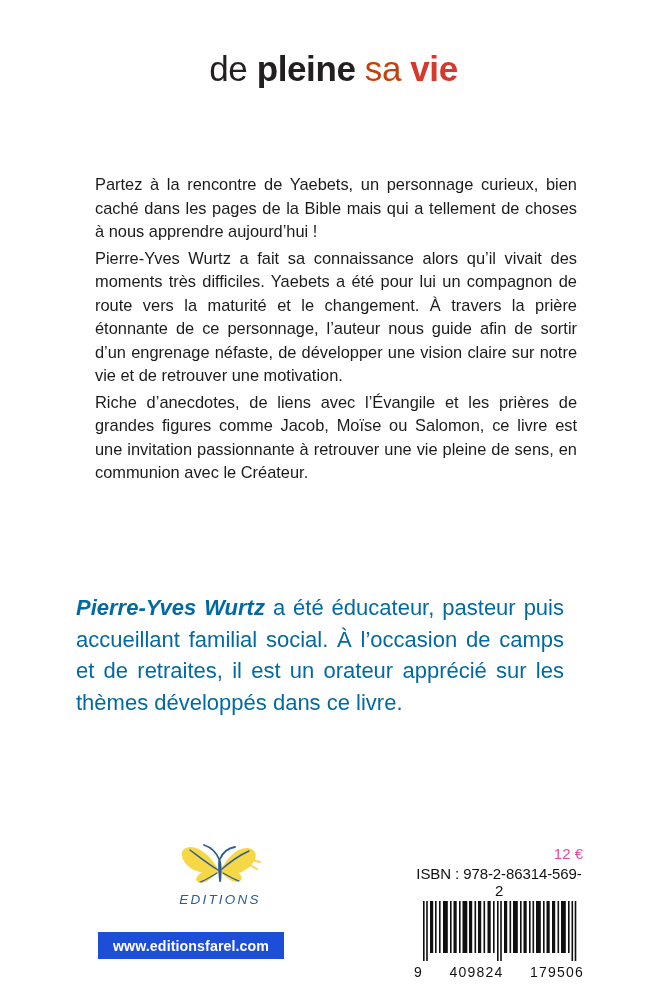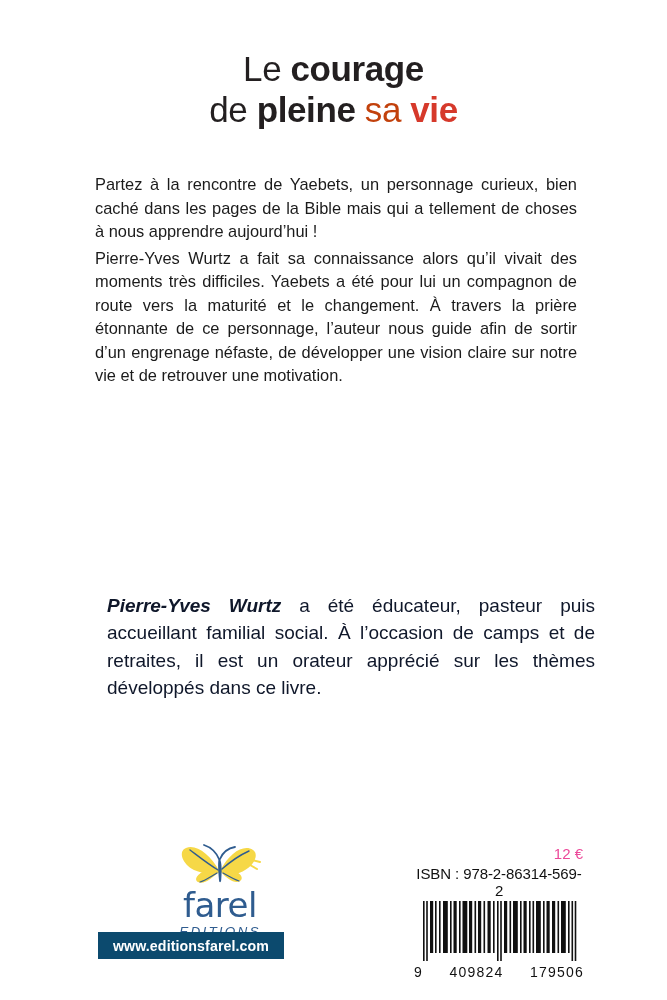--- a/index.html
+++ b/index.html
@@ -47,27 +47,27 @@
     line-height: 1.435;
     text-align: justify;
     color: #1b1b1b;
   }
   .copy p {
     margin: 3px;
   }
 
   .bio {
     position: absolute;
-    left: 107px;
+    left: 76px;
     top: 592px;
     width: 488px;
-    font-size: 19px;
+    font-size: 22px;
     line-height: 1.435;
     text-align: justify;
-    color: #0f172a;
+    color: #0369a1;
   }
   .bio p { margin: 0; }
   .author-name {
     font-weight: 700;
     font-style: italic;
   }
 
   
   .logo-block {
     position: absolute;
@@ -98,21 +98,21 @@
     color: #2f5c8f;
     margin-top: 2px;
   }
 
   .web-bar {
     position: absolute;
     left: 98px;
     top: 932px;
     width: 186px;
     height: 27px;
-    background: #0c4a6e;
+    background: #1d4ed8;
     color: #ffffff;
     font-size: 14.2px;
     font-weight: 700;
     display: flex;
     align-items: center;
     justify-content: center;
     letter-spacing: 0.1px;
   }
 
   
@@ -150,30 +150,28 @@
     letter-spacing: 1.2px;
     margin-top: -1px;
     padding: 0 1px;
   }
 </style>
 </head>
 <body>
 
 <div class="title-block">
   <span class="title-line">
-    <span class="t-light">Le </span><span class="t-bold">courage</span>
-  </span>
-  <span class="title-line">
     <span class="t-light">de </span><span class="t-bold">pleine</span><span class="t-red-light"> sa </span><span class="t-red">vie</span>
   </span>
 </div>
 
 <div class="copy">
   <p>Partez à la rencontre de Yaebets, un personnage curieux, bien caché dans les pages de la Bible mais qui a tellement de choses à nous apprendre aujourd’hui !</p>
   <p>Pierre-Yves Wurtz a fait sa connaissance alors qu’il vivait des moments très difficiles. Yaebets a été pour lui un compagnon de route vers la maturité et le changement. À travers la prière étonnante de ce personnage, l’auteur nous guide afin de sortir d’un engrenage néfaste, de développer une vision claire sur notre vie et de retrouver une motivation.</p>
+  <p>Riche d’anecdotes, de liens avec l’Évangile et les prières de grandes figures comme Jacob, Moïse ou Salomon, ce livre est une invitation passionnante à retrouver une vie pleine de sens, en communion avec le Créateur.</p>
 </div>
 
 <div class="bio">
   <p><span class="author-name">Pierre-Yves Wurtz</span><span> a été éducateur, pasteur puis accueillant familial social. À l’occasion de camps et de retraites, il est un orateur apprécié sur les thèmes développés dans ce livre.</span></p>
 </div>
 
 <div class="logo-block">
   <div class="butterfly-wrap">
     <svg width="120" height="52" viewBox="0 0 120 52" xmlns="http://www.w3.org/2000/svg">
 
@@ -192,21 +190,20 @@
 
       <path d="M58 32 C48 26, 38 18, 30 12" stroke="#2f5c8f" stroke-width="1.4" fill="none" stroke-linecap="round"></path>
       <path d="M62 31 C70 24, 80 17, 89 13" stroke="#2f5c8f" stroke-width="1.4" fill="none" stroke-linecap="round"></path>
       <path d="M57 35 C50 39, 44 43, 40 44" stroke="#2f5c8f" stroke-width="1.2" fill="none" stroke-linecap="round"></path>
       <path d="M63 35 C70 39, 76 42, 79 43" stroke="#2f5c8f" stroke-width="1.2" fill="none" stroke-linecap="round"></path>
 
       <path d="M92 22 L100 24" stroke="#f6d847" stroke-width="2" stroke-linecap="round"></path>
       <path d="M90 27 L97 31" stroke="#f6d847" stroke-width="2" stroke-linecap="round"></path>
     </svg>
   </div>
-  <div class="farel-word">farel</div>
   <div class="editions-word">EDITIONS</div>
 </div>
 
 <div class="web-bar">
   <span>www.editionsfarel.com</span>
 </div>
 
 <div class="barcode-block">
   <div class="price">12 €</div>
   <div class="isbn-line">ISBN : 978-2-86314-569-2</div>

